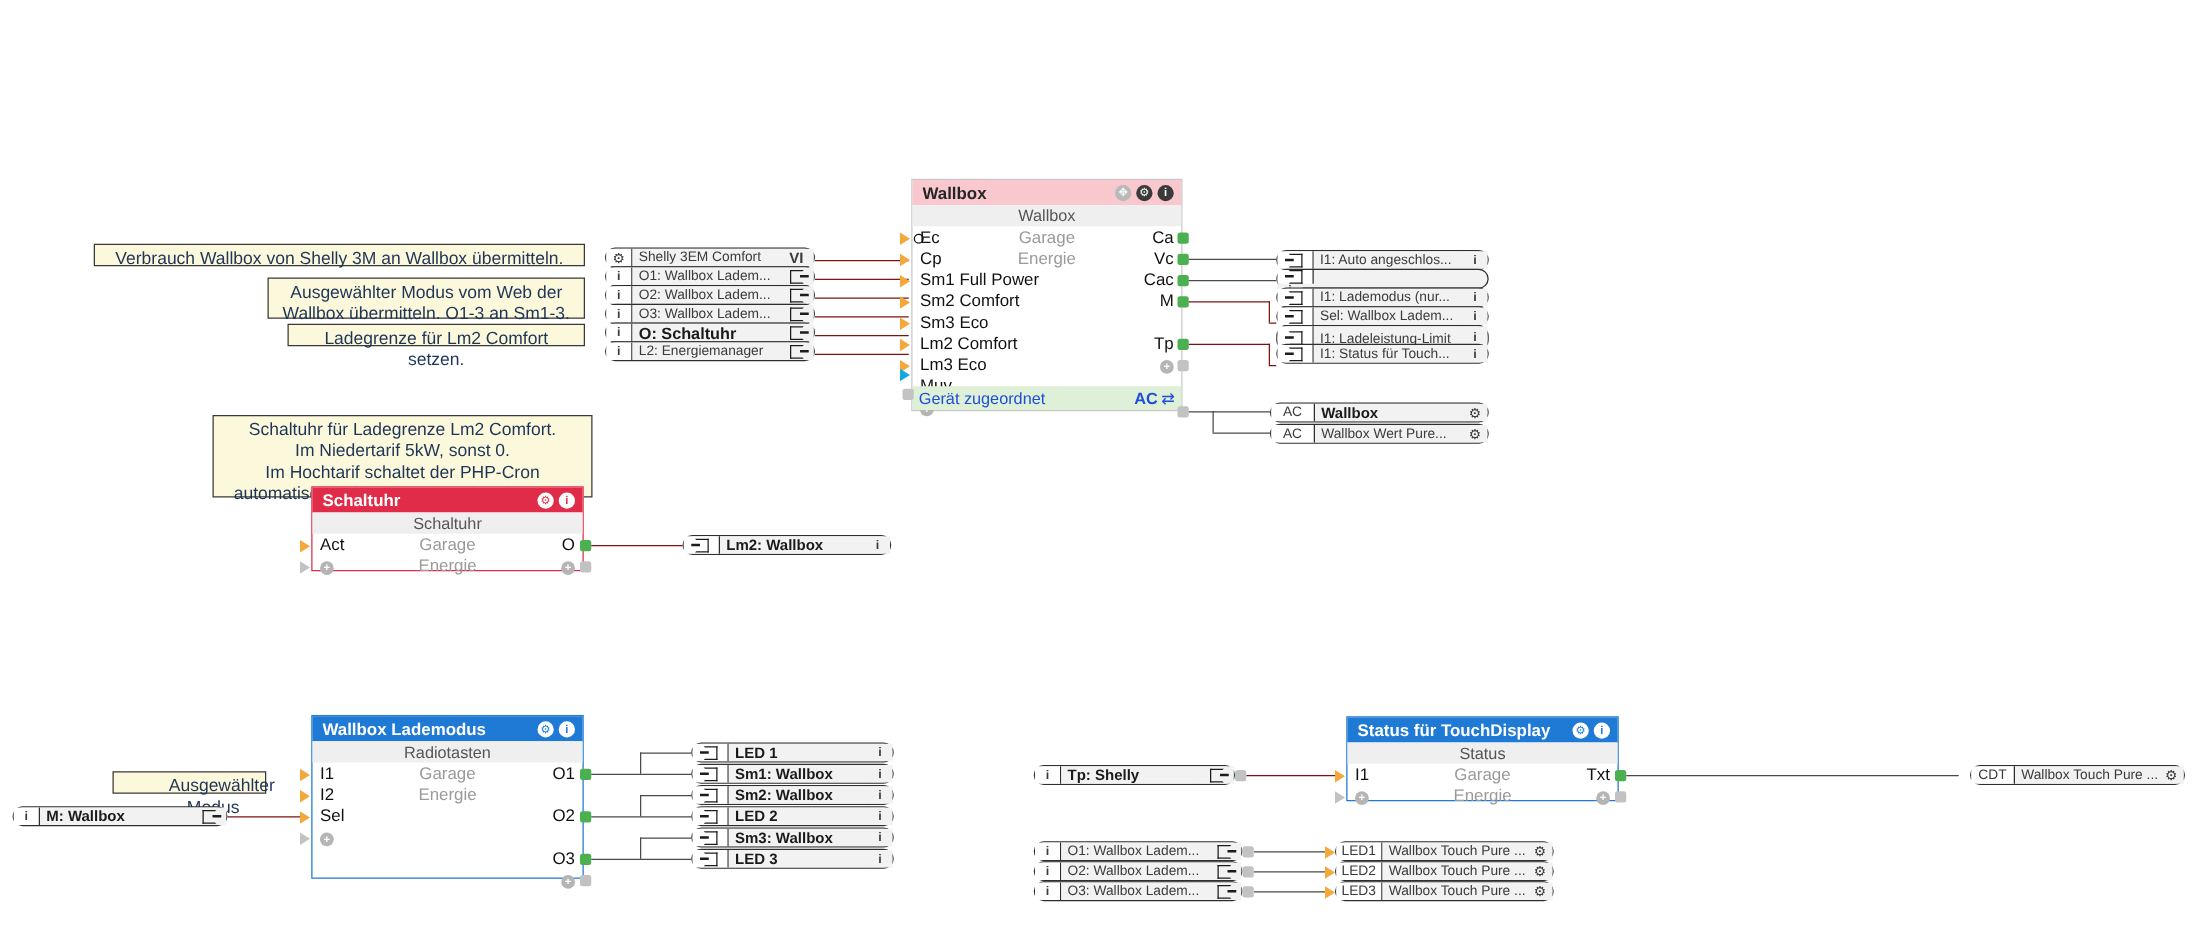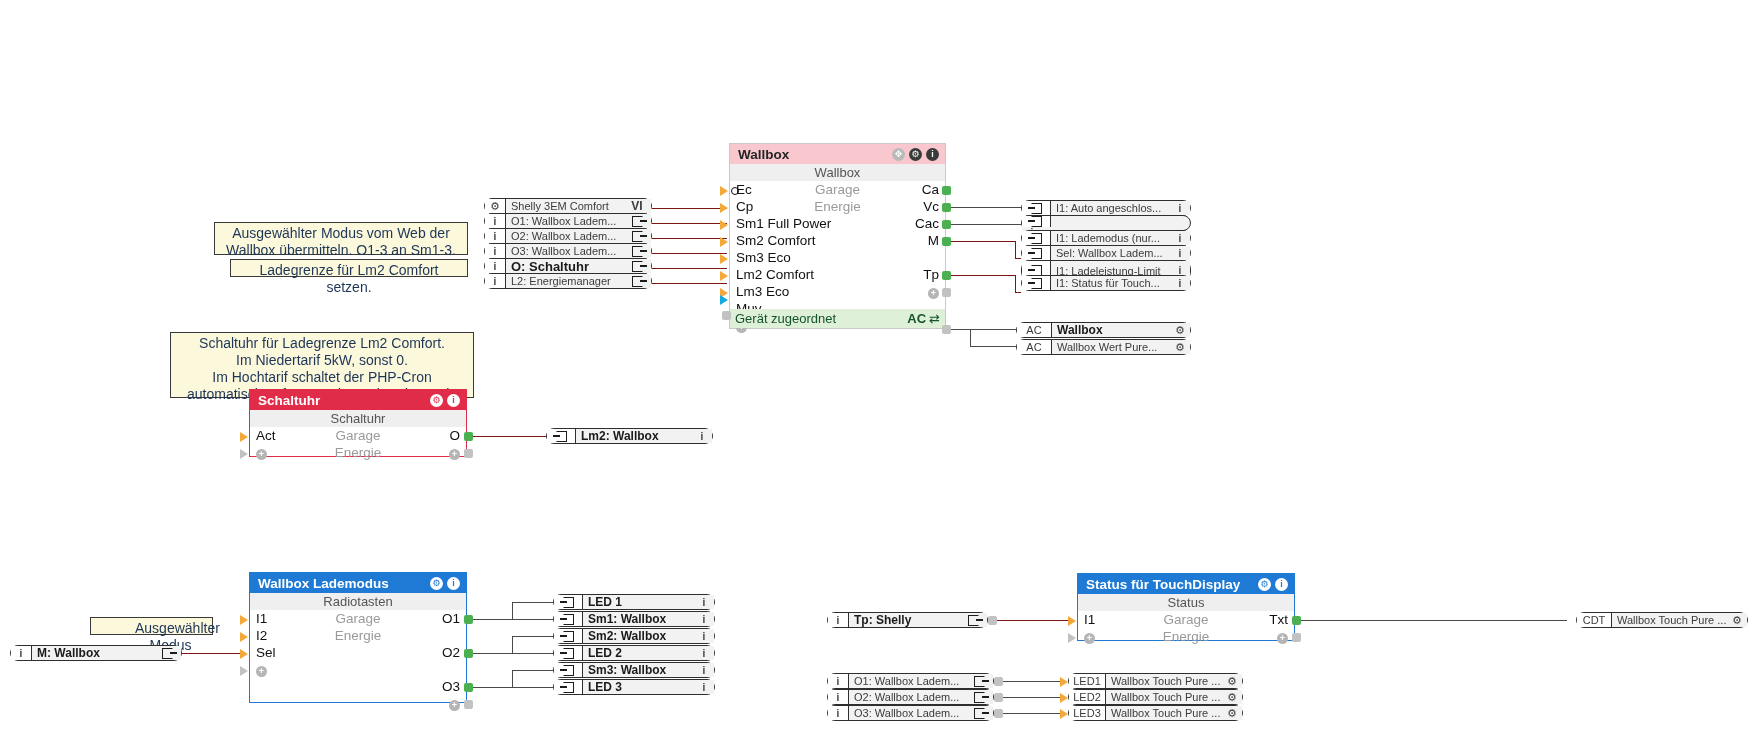--- a/index.html
+++ b/index.html
@@ -75,20 +75,21 @@
            border-bottom:5px solid transparent;border-left:8px solid #f4a83a;}
   .sgrey{position:absolute;width:0;height:0;border-top:5px solid transparent;
          border-bottom:5px solid transparent;border-left:8px solid #c2c2c2;}
 </style>
 </head>
 <body>
 
 <div class="canvas">
 
 
+  <div class="note" style="left:75px;top:195px;width:393px;height:18px;font-size:14px;">Verbrauch Wallbox von Shelly 3M an Wallbox übermitteln.</div>
 
   <div class="note" style="left:214px;top:222px;width:254px;height:33px;font-size:14px;">Ausgewählter Modus vom Web der<br>Wallbox übermitteln. O1-3 an Sm1-3.</div>
 
   <div class="note" style="left:230px;top:259px;width:238px;height:18px;font-size:14px;">Ladegrenze für Lm2 Comfort setzen.</div>
 
 
   <div class="note" style="left:170px;top:332px;width:304px;height:66px;font-size:14px;">Schaltuhr für Ladegrenze Lm2 Comfort.<br>Im Niedertarif 5kW, sonst 0.<br>Im Hochtarif schaltet der PHP-Cron<br>automatisch auf Eco und am Abend zurück.</div>
 
   <div class="note" style="left:90px;top:617px;width:123px;height:18px;font-size:14px;padding-left:44px;">Ausgewählter Modus</div>
 
@@ -208,21 +209,21 @@
           <span class="pmid"></span>
           <span class="pin-r"></span>
         </div>
       <div class="prow">
           <span class="pin-l"><span class="plus">+</span></span>
           <span class="pmid"></span>
           <span class="pin-r"></span>
         </div>
     </div>
     <div style="position:absolute;left:0;bottom:0;width:100%;height:19px;background:#dff0d8;
-                display:flex;align-items:center;font-size:13px;color:#14532d;box-sizing:border-box;padding:0 5px;">
+                display:flex;align-items:center;font-size:13px;color:#1d4ed8;box-sizing:border-box;padding:0 5px;">
       <span style="flex:1">Gerät zugeordnet</span>
       <span style="font-weight:bold">AC</span>
       <span style="margin-left:3px">⇄</span>
     </div>
   </div>
 
   <div class="sorange" style="left:720px;top:186px;"></div>
   <div style="position:absolute;left:731px;top:187px;width:6px;height:6px;border:1.4px solid #111;border-radius:50%;"></div>
   <div class="sorange" style="left:720px;top:203px;"></div>
   <div class="sorange" style="left:720px;top:220px;"></div>

